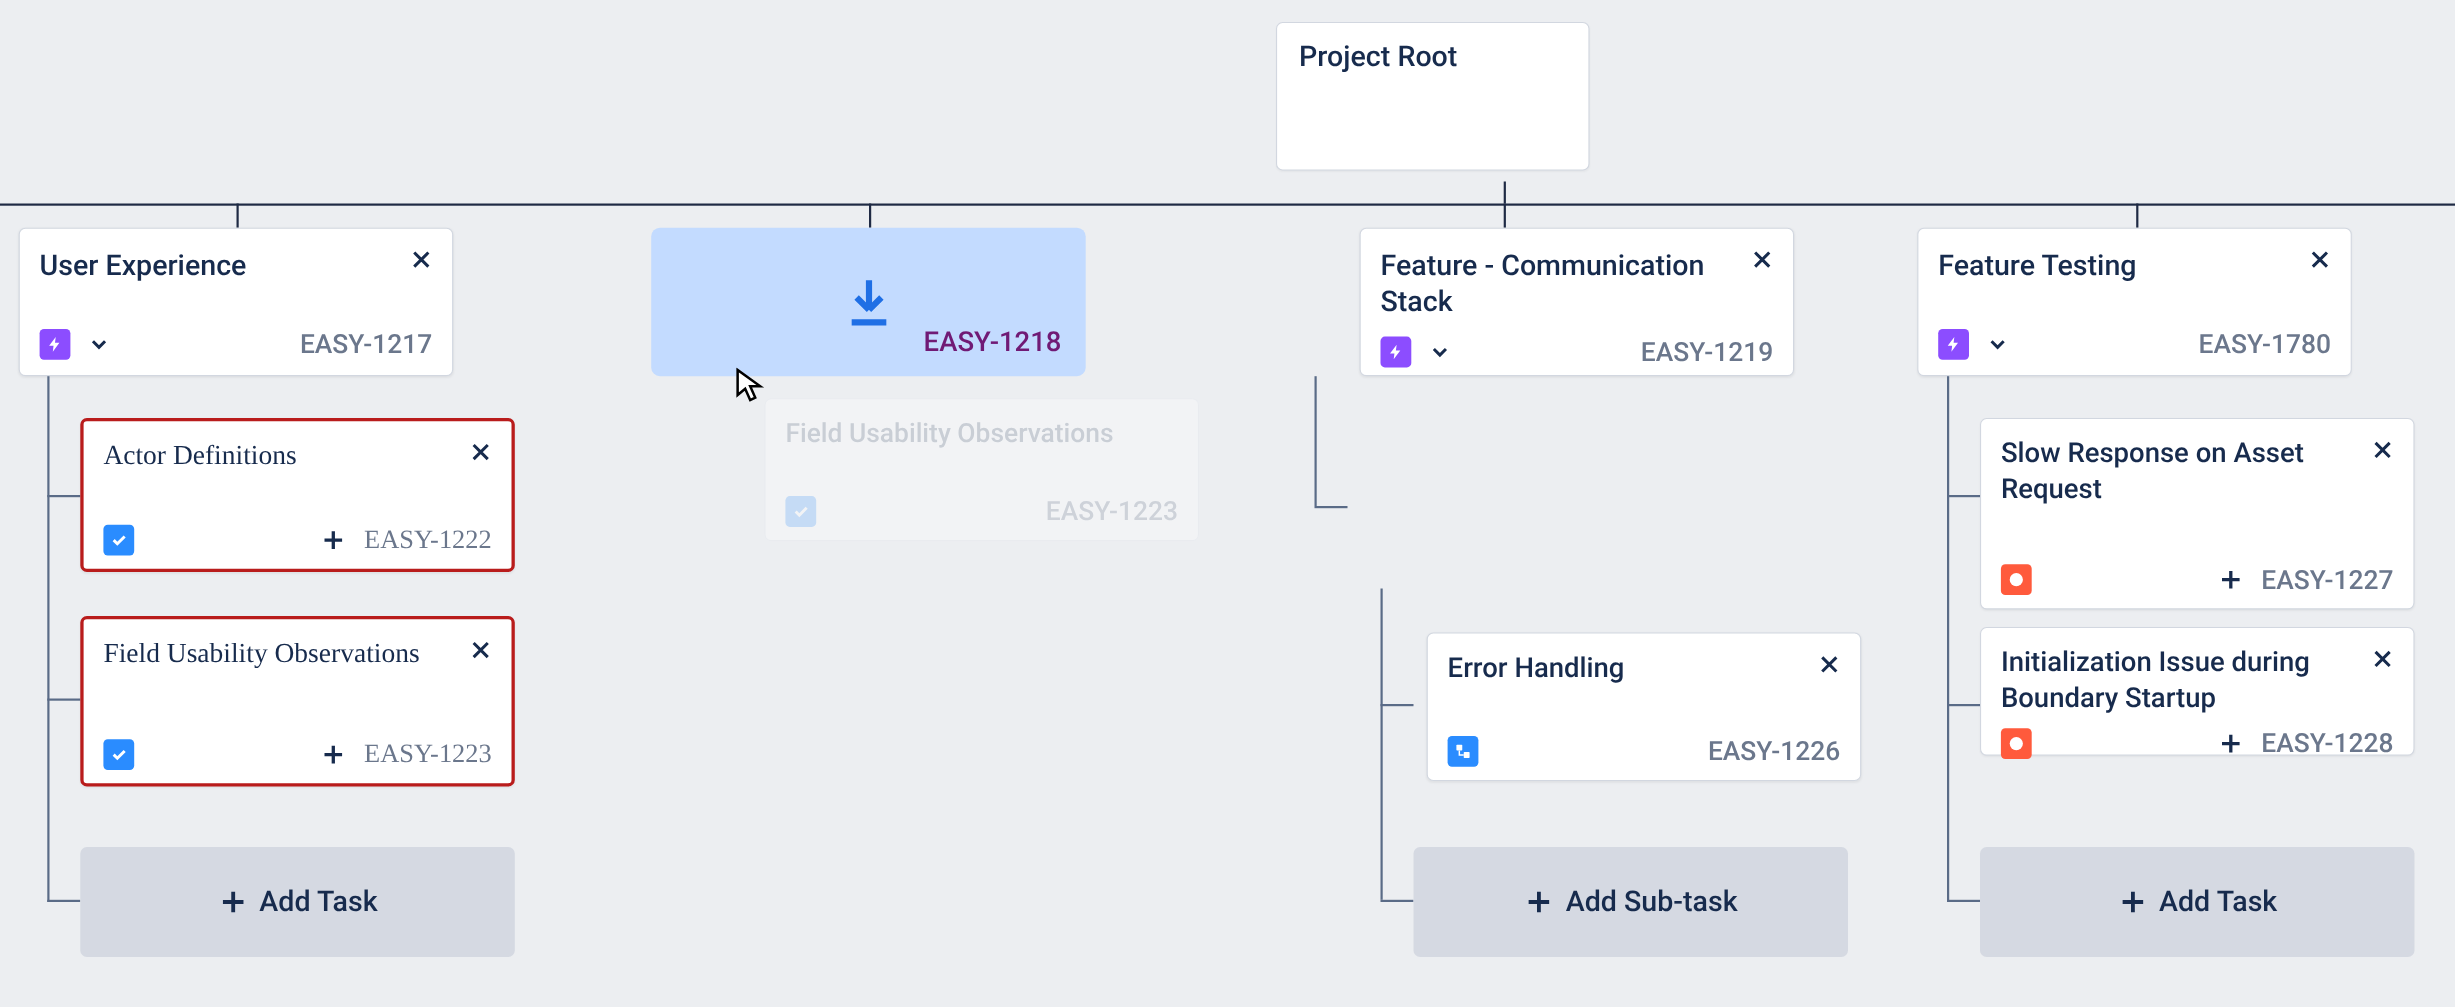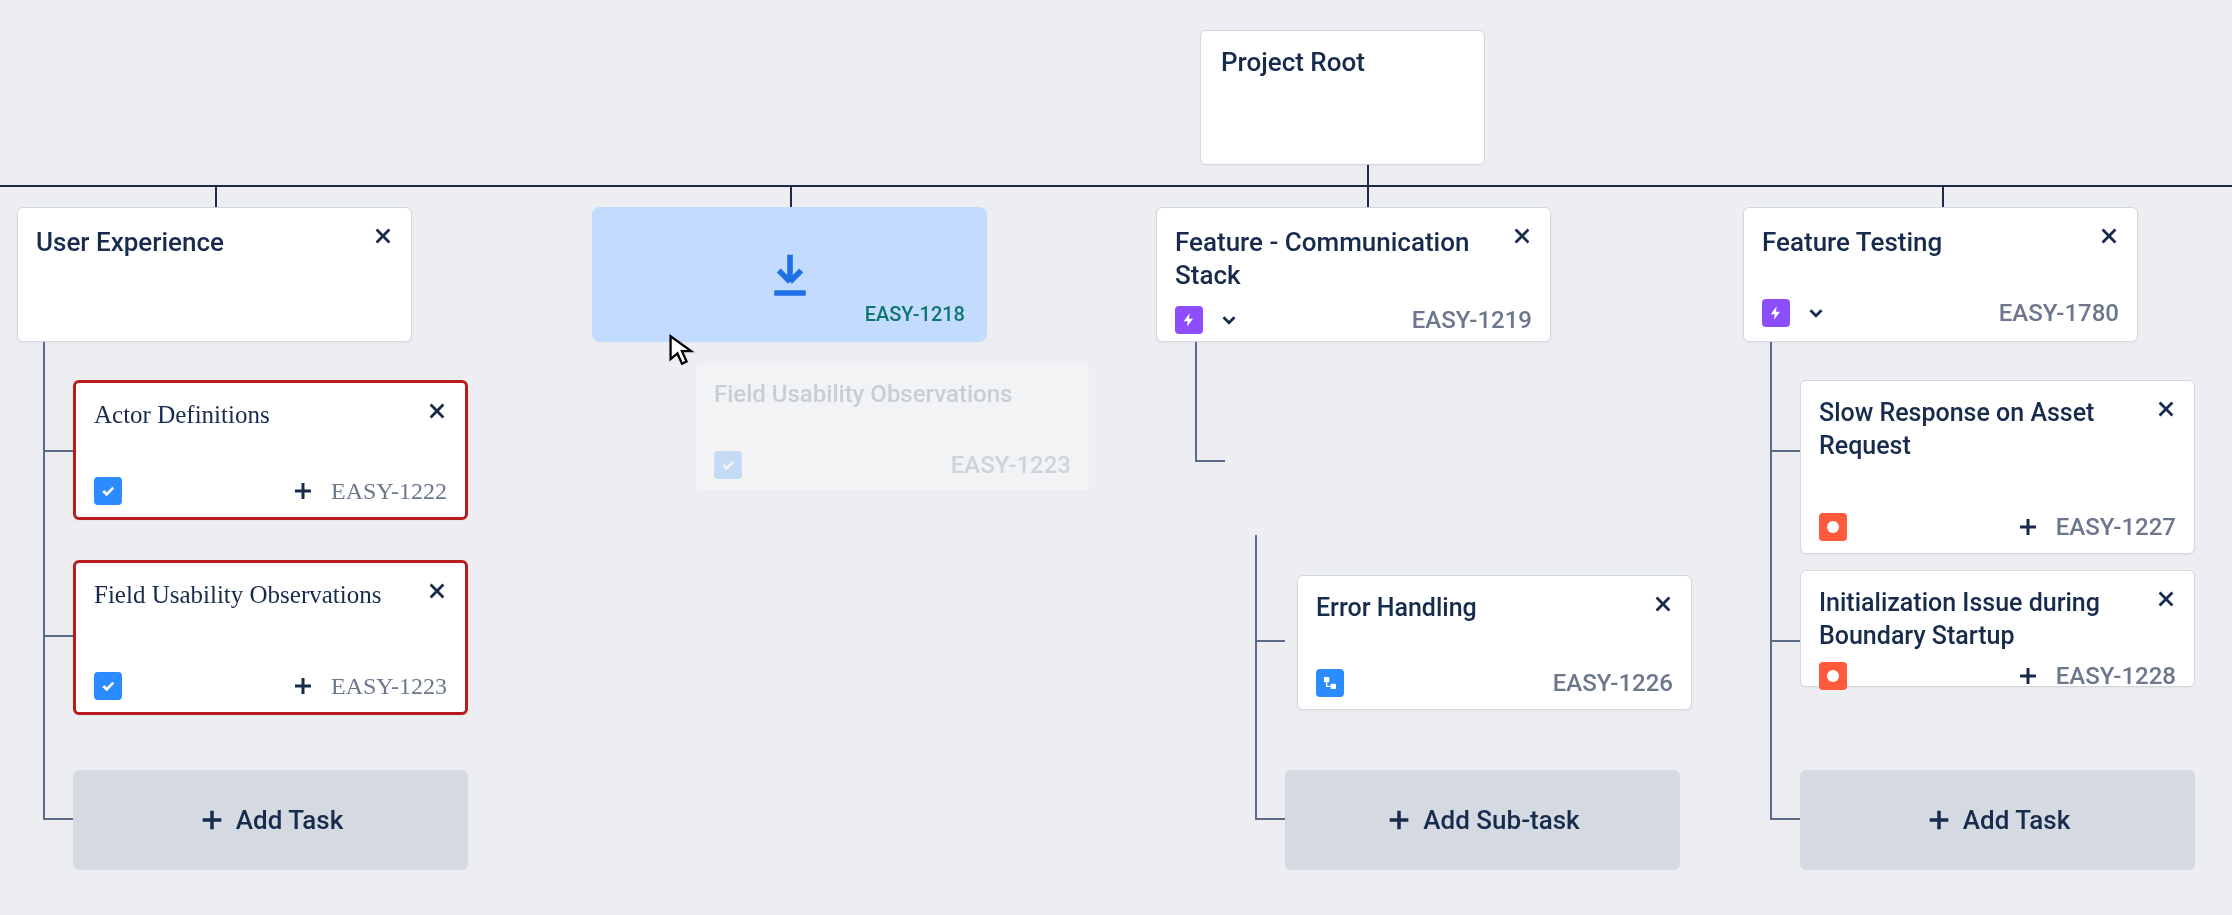--- a/index.html
+++ b/index.html
@@ -94,22 +94,22 @@
     display: flex;
     flex-direction: column;
     align-items: center;
     justify-content: center;
     gap: 12px;
   }
   .dropzone-id {
     position: absolute;
     right: 22px;
     bottom: 16px;
-    color: #0f766e;
-    font-size: 20px;
+    color: #701a75;
+    font-size: 25px;
     font-weight: 500;
   }
 
   
   .ghost-card {
     position: absolute;
     background: #fff;
     border: 1px solid #e5e8ee;
     border-radius: 6px;
     width: 395px;
@@ -229,30 +229,43 @@
 
 <div class="canvas">
 
   <div class="vline" style="left:1367px; top:165px; height:20px;"></div>
   <div class="hline" style="left:0px; top:185px; width:2232px;"></div>
   <div class="vline" style="left:215px;  top:185px; height:22px;"></div>
   <div class="vline" style="left:790px;  top:185px; height:22px;"></div>
   <div class="vline" style="left:1367px; top:185px; height:22px;"></div>
   <div class="vline" style="left:1942px; top:185px; height:22px;"></div>
 
-  <div class="root-card" style="left:1160px; top:30px;margin-left:40px;">
+  <div class="root-card" style="left:1160px; top:20px;">
     <div class="root-title">Project Root</div>
   </div>
 
   <div class="epic-card" style="left:17px; top:207px;">
     <div class="epic-title">User Experience</div>
     <div class="delete-btn">
       <svg width="22" height="22" viewBox="0 0 24 24" fill="none" stroke="currentColor" stroke-width="3">
           <path d="M5 5l14 14M19 5L5 19"></path>
         </svg>
+    </div>
+    <div class="epic-footer">
+      <span class="icon-epic">
+        <svg width="16" height="16" viewBox="0 0 24 24" fill="#fff">
+            <path d="M13 2L4 14h6l-1 8 9-12h-6l1-8z"></path>
+          </svg>
+      </span>
+      <span class="chevron">
+        <svg width="22" height="22" viewBox="0 0 24 24" fill="none" stroke="currentColor" stroke-width="3">
+            <path d="M6 9l6 6 6-6"></path>
+          </svg>
+      </span>
+      <span class="epic-id">EASY-1217</span>
     </div>
   </div>
 
   <div class="vline-child" style="left:43px; top:342px; height:478px;"></div>
   <div class="hline-child" style="left:43px; top:450px; width:30px;"></div>
   <div class="hline-child" style="left:43px; top:635px; width:30px;"></div>
   <div class="hline-child" style="left:43px; top:818px; width:30px;"></div>
 
   <div class="task-card selected" style="left:73px; top:380px; height:140px;">
     <div class="task-title">Actor Definitions</div>
@@ -323,21 +336,21 @@
           </svg>
       </span>
       <span class="ghost-id">EASY-1223</span>
     </div>
   </div>
 
   <svg class="cursor" style="left:668px; top:334px;" viewBox="0 0 24 28">
     <path d="M2 2 L2 22 L8 17 L12 26 L16 24 L12 15 L20 15 Z" fill="#fff" stroke="#000" stroke-width="2"></path>
   </svg>
 
-  <div class="epic-card" style="left:1156px; top:207px;">
+  <div class="epic-card" style="left:1236px; top:207px;">
     <div class="epic-title">Feature - Communication Stack</div>
     <div class="delete-btn">
       <svg width="22" height="22" viewBox="0 0 24 24" fill="none" stroke="currentColor" stroke-width="3">
           <path d="M5 5l14 14M19 5L5 19"></path>
         </svg>
     </div>
     <div class="epic-footer">
       <span class="icon-epic">
         <svg width="16" height="16" viewBox="0 0 24 24" fill="#fff">
             <path d="M13 2L4 14h6l-1 8 9-12h-6l1-8z"></path>

